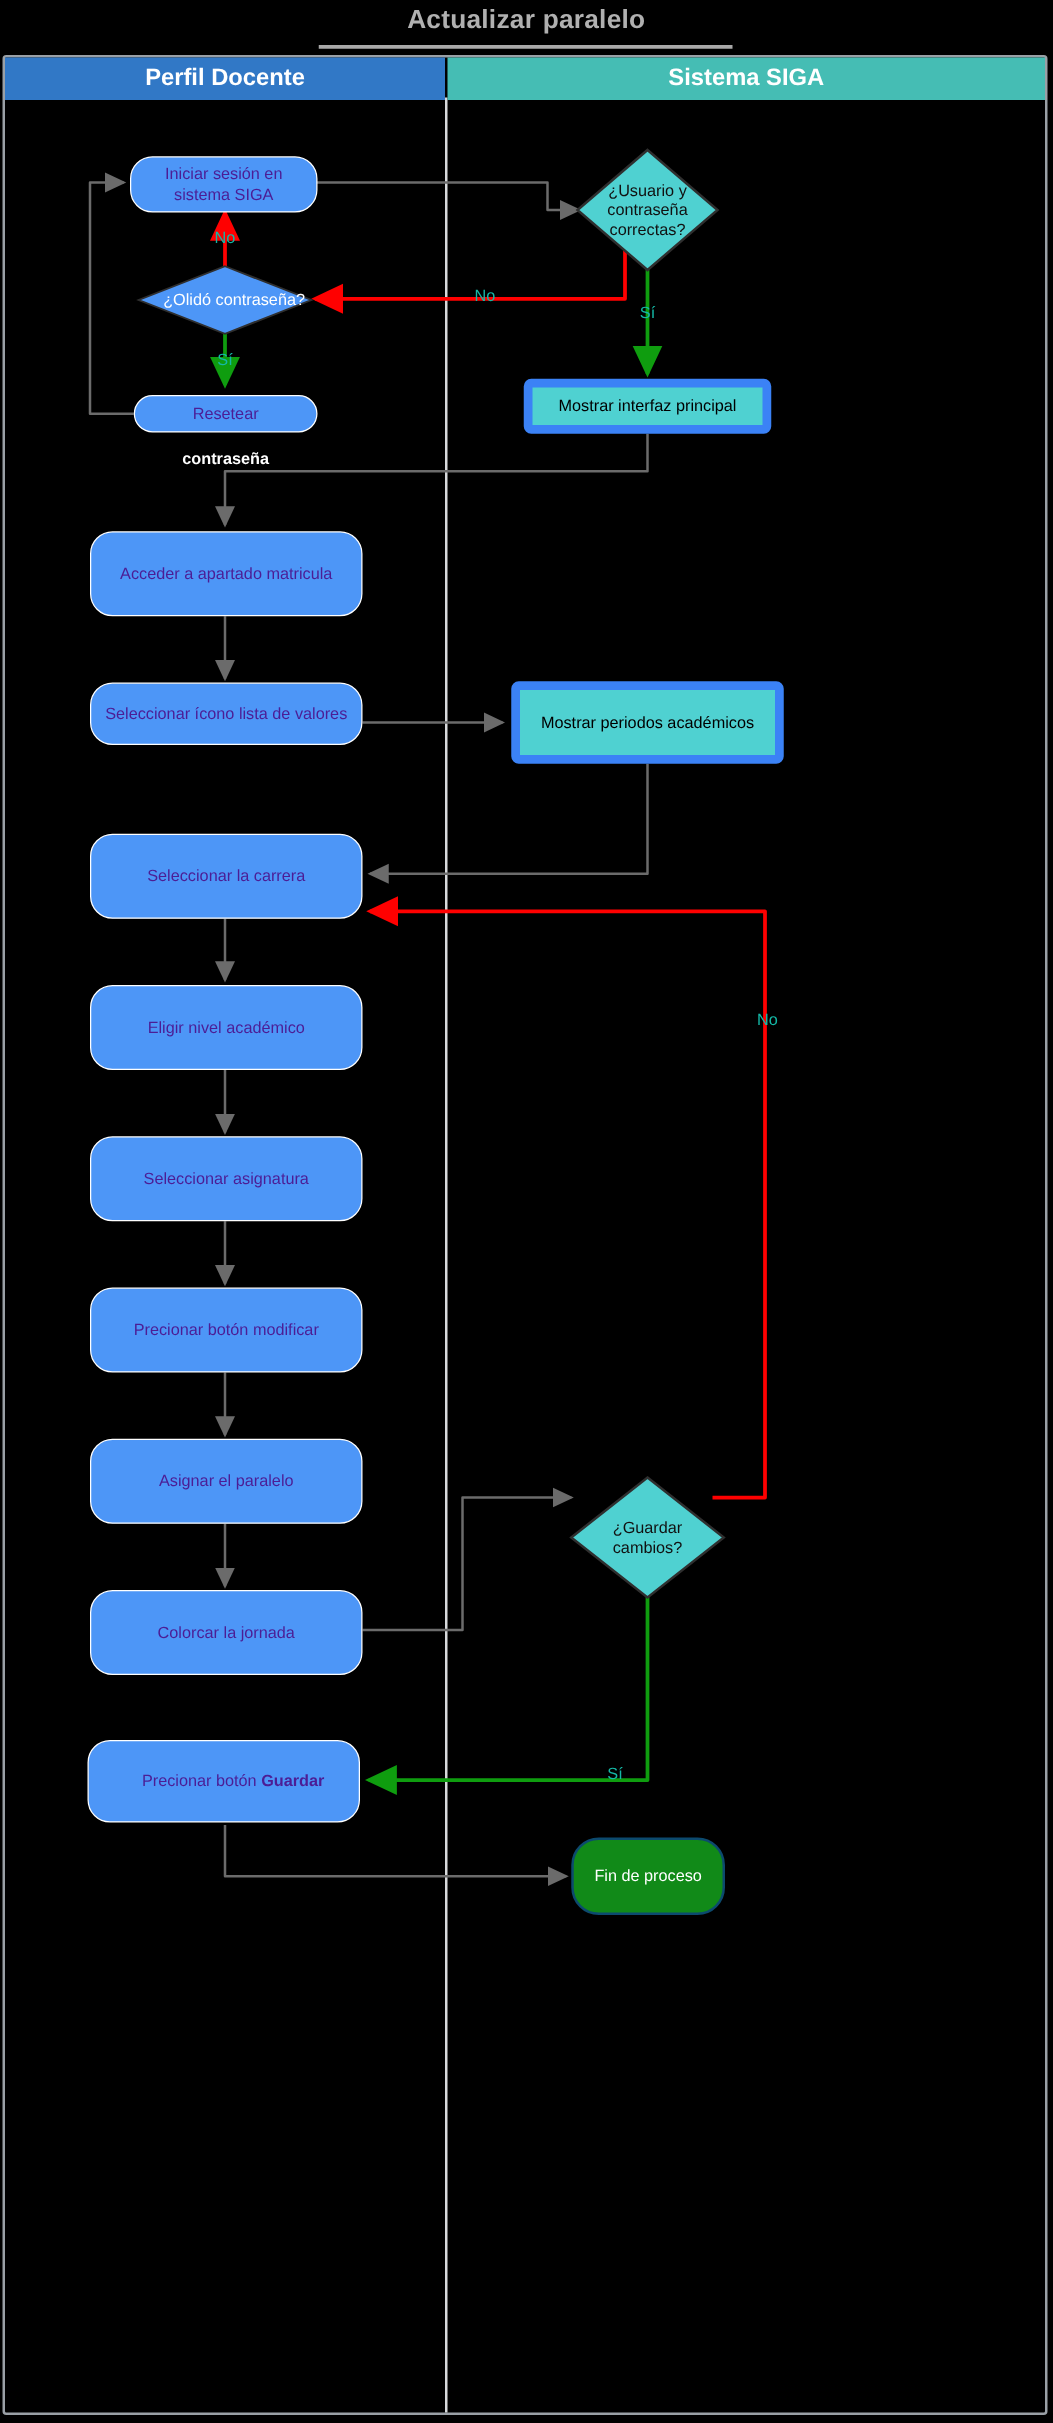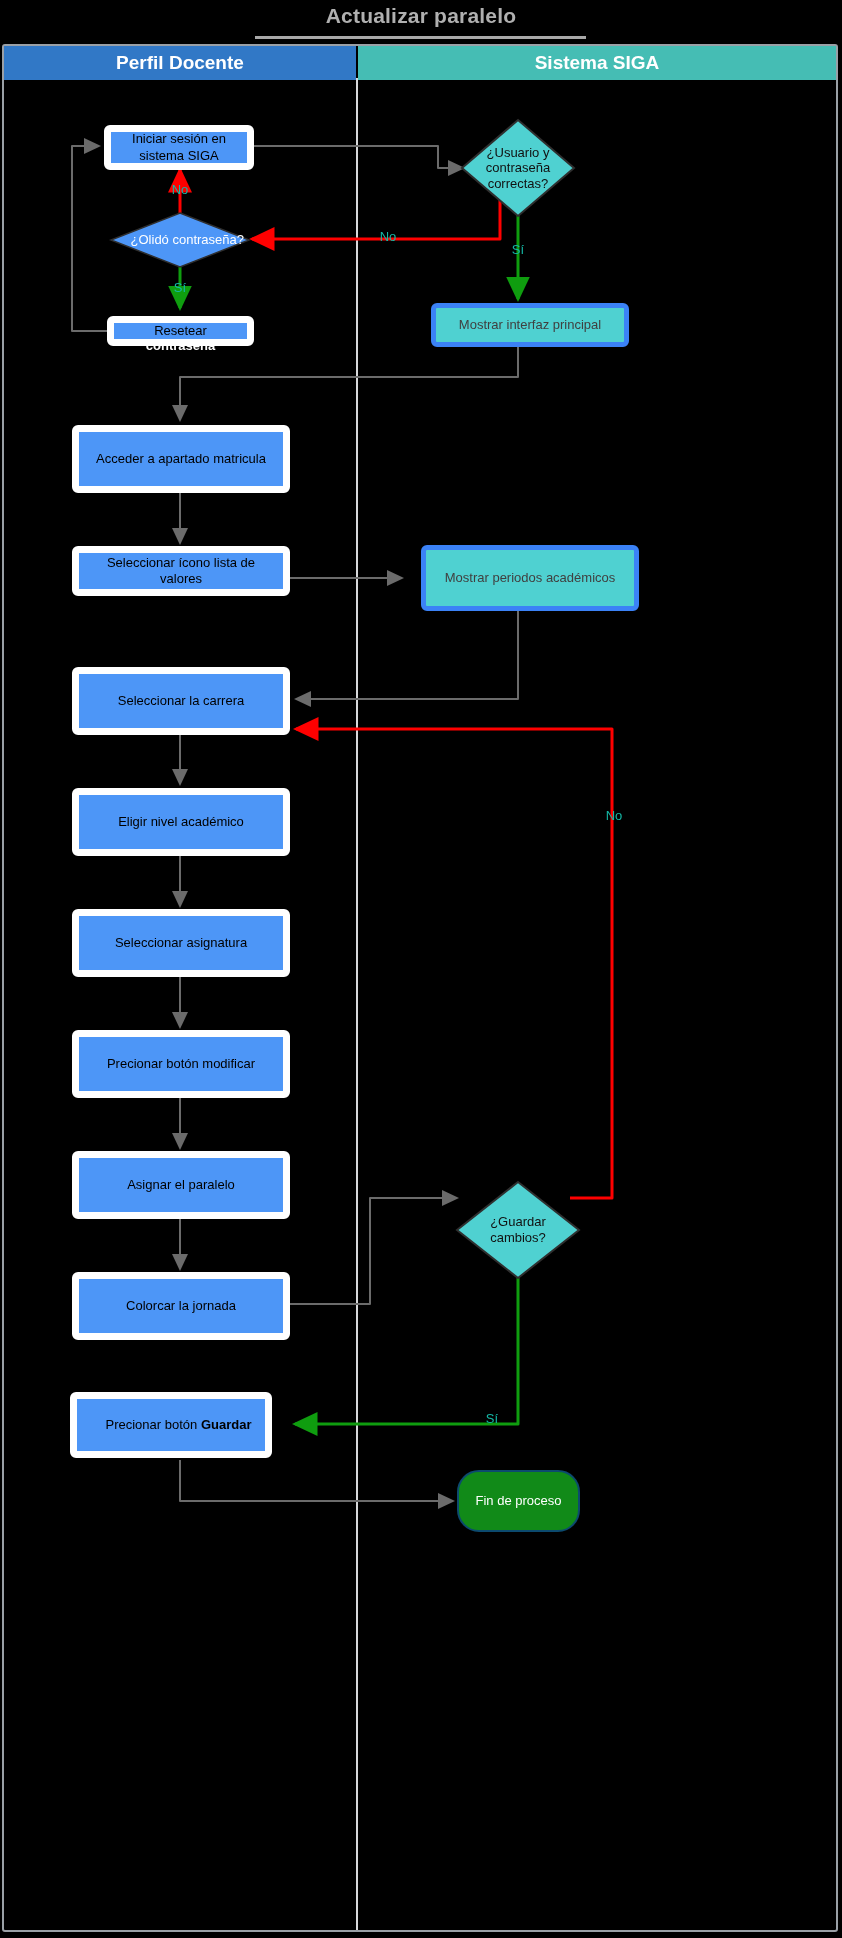--- a/index.html
+++ b/index.html
@@ -80,30 +80,29 @@
     display: flex;
     align-items: center;
     justify-content: center;
     text-align: center;
     line-height: 1.25;
     font-size: 13px;
     padding: 3px 8px;
   }
   .node.proc-blue {
     background: #4d96f7;
+    color: #4c1d95;
+    border-radius: 18px;
+    border: 1px solid #ffffff;
+  }
+  .node.proc-teal {
+    background: #4fd1d1;
     color: #000000;
     border-radius: 6px;
-    border: 7px solid #ffffff;
-  }
-  .node.proc-teal {
-    background: #4fd1d1;
-    color: #404040;
-    border-radius: 6px;
-    border: 5px solid #3b82f6;
-    margin-left: 12px;
+    border: 7px solid #3b82f6;
   }
   .node.terminator {
     background: #118a18;
     color: #ffffff;
     border-radius: 22px;
     border: 2px solid #0c4a6e;
   }
   
   .diamond {
     position: absolute;
@@ -237,21 +236,21 @@
   <div class="diamond blue" style="left:110px; top:212px; width:140px; height:56px;">
     <svg class="dshape" viewBox="0 0 140 56" preserveAspectRatio="none">
       <polygon points="70,1 139,28 70,55 1,28" fill="#4d96f7" stroke="#2f2f2f" stroke-width="1.5"></polygon>
     </svg>
     <span class="dlabel">¿Olidó contraseña?</span>
   </div>
 
   <div class="node proc-blue" style="left:107px; top:316px; width:147px; height:30px;">
     <span>Resetear</span>
   </div>
-  <div class="overflow-label" style="left:107px; top:338px; width:147px;">contraseña</div>
+  <div class="overflow-label" style="left:107px; top:359px; width:147px;">contraseña</div>
 
   <div class="node proc-teal" style="left:419px; top:303px; width:198px; height:44px;">
     <span>Mostrar interfaz principal</span>
   </div>
 
   <div class="node proc-blue" style="left:72px; top:425px; width:218px; height:68px;">
     <span>Acceder a apartado matricula</span>
   </div>
 
   <div class="node proc-blue" style="left:72px; top:546px; width:218px; height:50px;">
@@ -286,21 +285,21 @@
     <span>Colorcar la jornada</span>
   </div>
 
   <div class="diamond teal" style="left:455px; top:1180px; width:126px; height:100px;">
     <svg class="dshape" viewBox="0 0 126 100" preserveAspectRatio="none">
       <polygon points="63,2 124,50 63,98 2,50" fill="#4fd1d1" stroke="#2f2f2f" stroke-width="2"></polygon>
     </svg>
     <span class="dlabel">¿Guardar cambios?</span>
   </div>
 
-  <div class="node proc-blue" style="left:70px; top:1392px; width:202px; height:66px;padding-left:23px;">
+  <div class="node proc-blue" style="left:70px; top:1392px; width:218px; height:66px;padding-left:23px;">
     <span><span>Precionar botón </span><span class="bold">Guardar</span></span>
   </div>
 
   <div class="node terminator" style="left:457px; top:1470px; width:123px; height:62px;">
     <span>Fin de proceso</span>
   </div>
 
 </div>
 
 </body></html>

